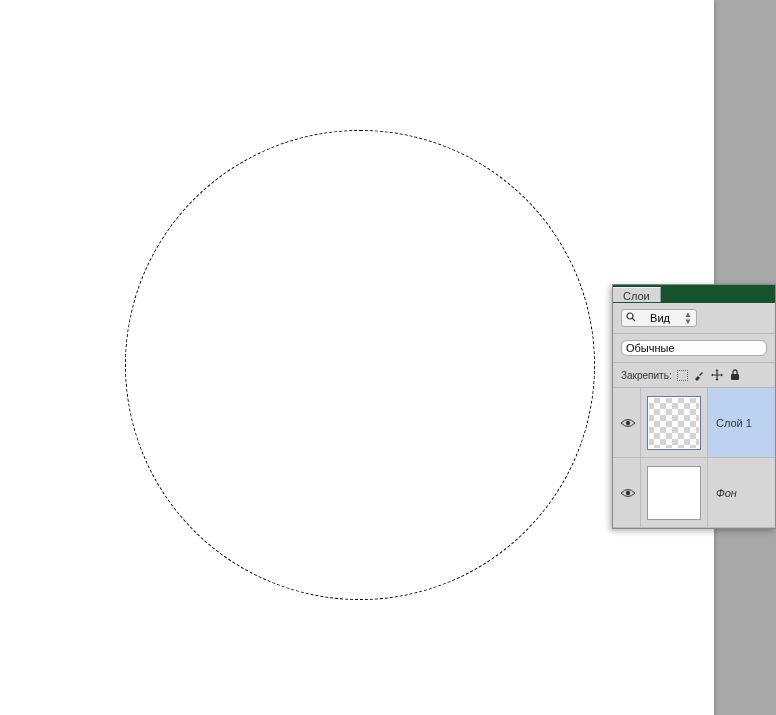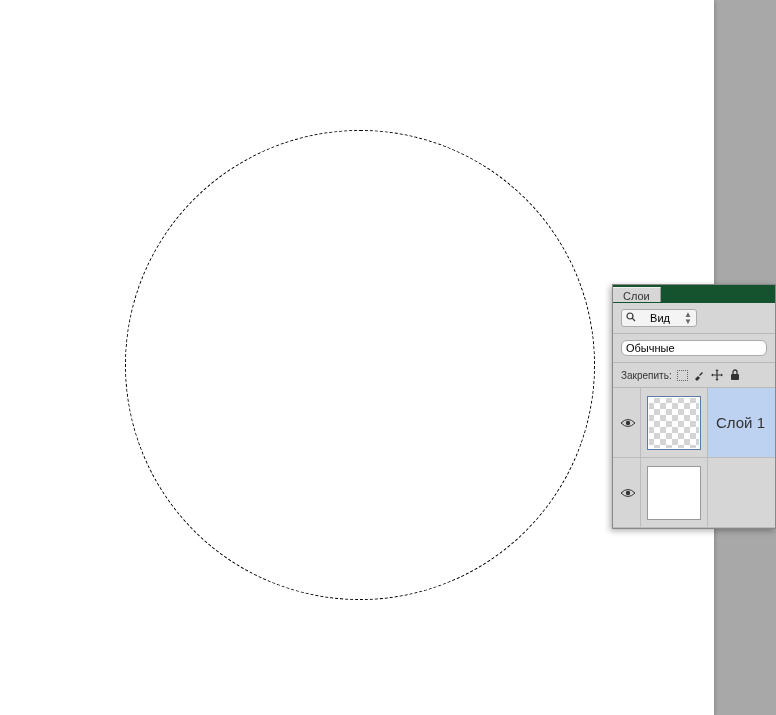--- a/index.html
+++ b/index.html
@@ -167,21 +167,21 @@
     .thumb-white {
       background: #ffffff;
       border: 1px solid #999;
     }
     .layer-label-area {
       flex: 1;
       align-self: stretch;
       display: flex;
       align-items: center;
       padding-left: 8px;
-      font-size: 15px;
+      font-size: 11px;
       color: #333;
       background: #d6d6d6;
     }
     .layer-label-area.italic {
       font-style: italic;
     }
   </style>
 </head>
 <body>
 
@@ -259,15 +259,16 @@
         <span class="eye-icon">
           <svg width="16" height="10" viewBox="0 0 16 10">
               <path d="M1 5 Q8 -2 15 5 Q8 12 1 5 Z" fill="none" stroke="#333" stroke-width="1"></path>
               <circle cx="8" cy="5" r="2.2" fill="#333"></circle>
             </svg>
         </span>
       </div>
       <div class="thumb-col">
         <div class="thumbnail thumb-white"></div>
       </div>
+      <div class="layer-label-area italic">Фон</div>
     </div>
   </div>
 </div>
 
 </body></html>

